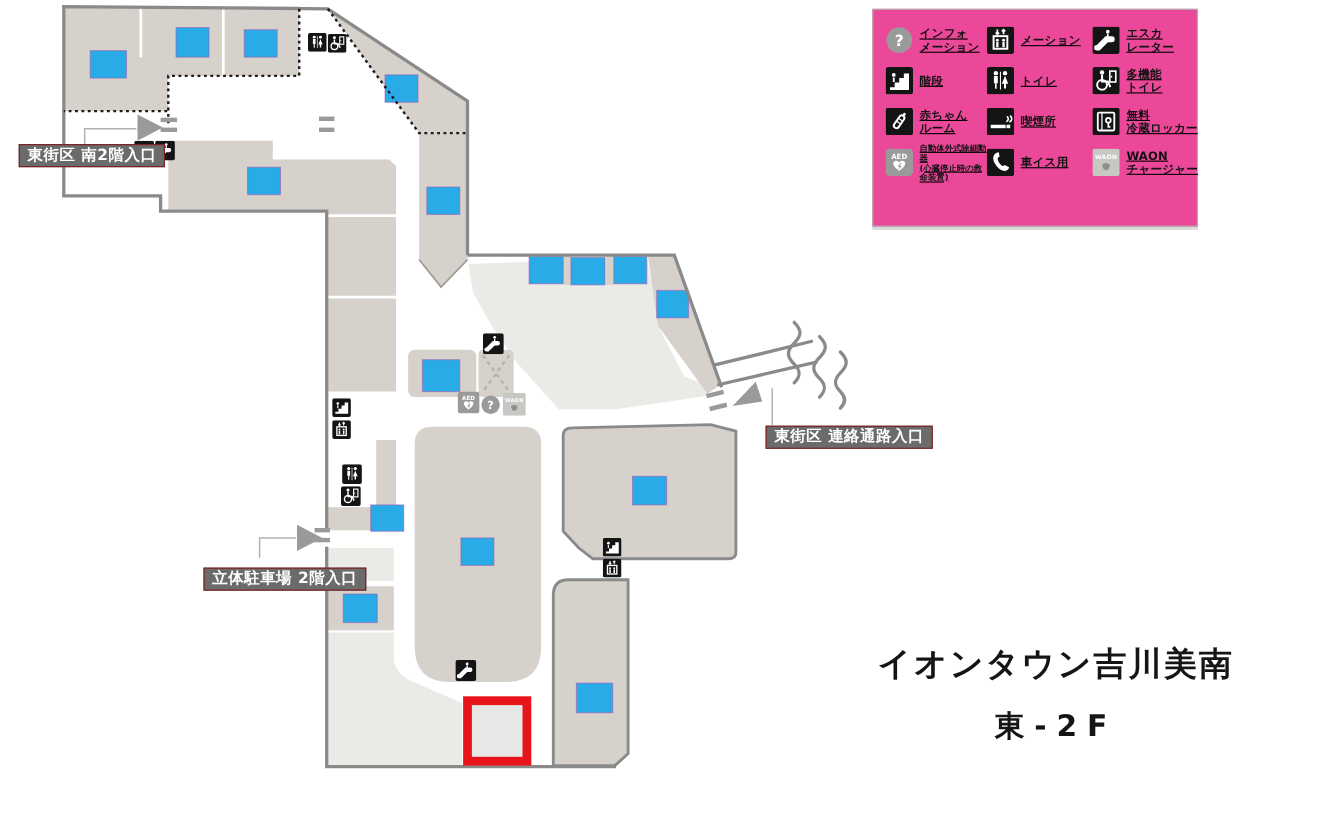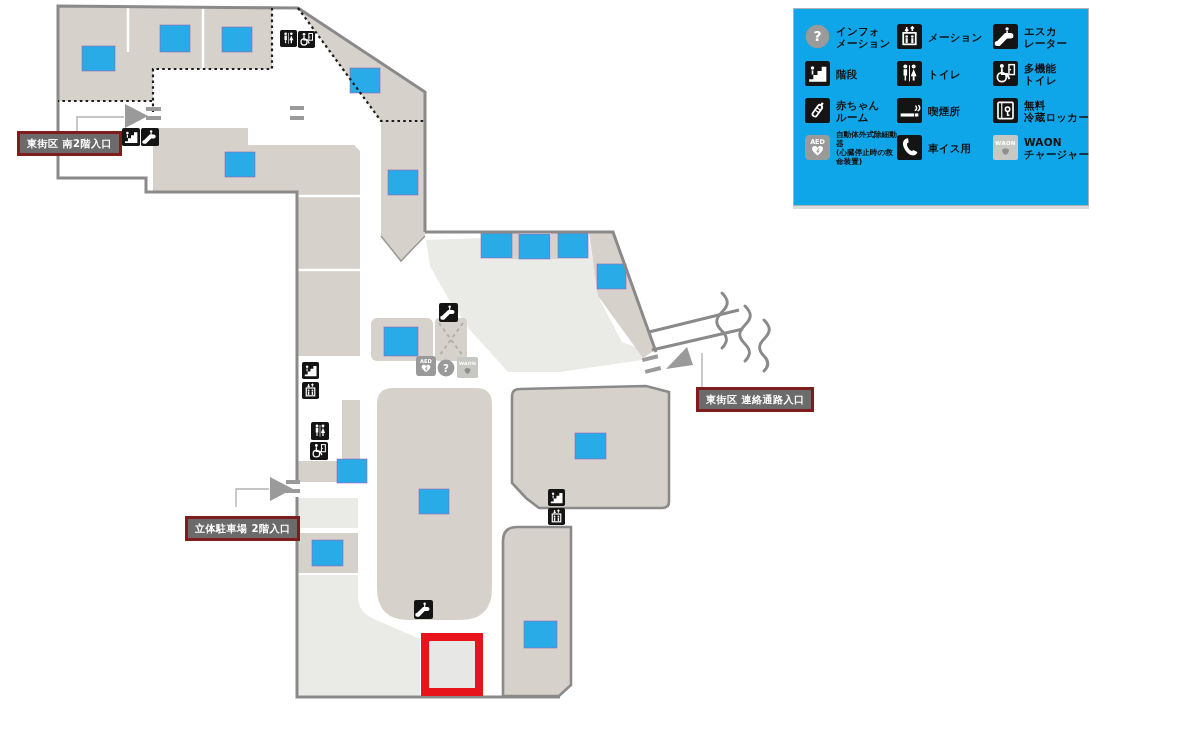--- a/index.html
+++ b/index.html
@@ -17,26 +17,26 @@
   .outline2{stroke:var(--line-gray);stroke-width:2.6;fill:var(--floor-beige);}
   .outline-thin{stroke:#9d9a95;stroke-width:1.5;fill:none;}
   .dotted{stroke:#1c1c1c;stroke-width:2.2;fill:none;stroke-dasharray:2.6,3.2;}
   .divider{stroke:#fff;stroke-width:2.5;}
   .squiggle{stroke:var(--line-gray);stroke-width:3;fill:none;stroke-linecap:round;}
   .leader{stroke:#b3b3b3;stroke-width:1.4;fill:none;}
   .doorbar{fill:var(--icon-gray);}
   .entry-arrow{fill:var(--icon-gray);}
   .xmark{stroke:#b3b0aa;stroke-width:2;stroke-dasharray:3.5,3.5;fill:none;}
 
-  .map-label{position:absolute;background:var(--label-bg);color:#fff;font-size:10px;font-weight:bold;
-    line-height:15px;padding:2px 7px;border:3px solid #7f1d1d;white-space:nowrap;letter-spacing:.5px;}
-
-  .legend{position:absolute;left:793px;top:8px;width:296px;height:198px;background:#0ea5e9;
+  .map-label{position:absolute;background:var(--label-bg);color:#fff;font-size:14px;font-weight:bold;
+    line-height:15px;padding:2px 7px;border:1px solid #7f1d1d;white-space:nowrap;letter-spacing:.5px;}
+
+  .legend{position:absolute;left:793px;top:8px;width:296px;height:198px;background:#ec4899;
     border:1px solid #b1b1b1;box-shadow:0 3px 0 #dadada;padding:9px 14px 0 11px;
-    display:grid;grid-template-columns:92px 96px 100px;grid-auto-rows:37px;align-items:center;}
+    display:grid;grid-template-columns:92px 96px 100px;grid-auto-rows:37px;align-items:center;text-decoration:underline;}
   .lg-item{display:flex;align-items:center;gap:6px;}
   .lg-ico{width:25px;height:25px;flex:0 0 25px;}
   .lg-label{font-size:10.5px;font-weight:bold;line-height:12px;color:#111;white-space:pre-line;letter-spacing:.2px;}
   .lg-label.small{font-size:7.6px;line-height:9px;letter-spacing:0;}
 
   .title-block{position:absolute;left:775px;top:584px;width:370px;text-align:center;color:#151515;}
   .title-line1{font-size:30px;font-weight:bold;letter-spacing:2px;white-space:nowrap;}
   .title-line2{font-size:27px;font-weight:bold;letter-spacing:9px;margin-top:17px;white-space:nowrap;}
 </style>
 </head>
@@ -329,14 +329,18 @@
   </div>
   <div class="lg-item">
     <svg class="lg-ico" viewBox="0 0 24 24">
           <use href="#sym-waon"></use>
         </svg>
     <span class="lg-label">WAON
 チャージャー</span>
   </div>
 </div>
 
-
+<div class="title-block">
+  <div class="title-line1">イオンタウン吉川美南</div>
+  <div class="title-line2">東-2F</div>
 </div>
 
+</div>
+
 </body></html>

